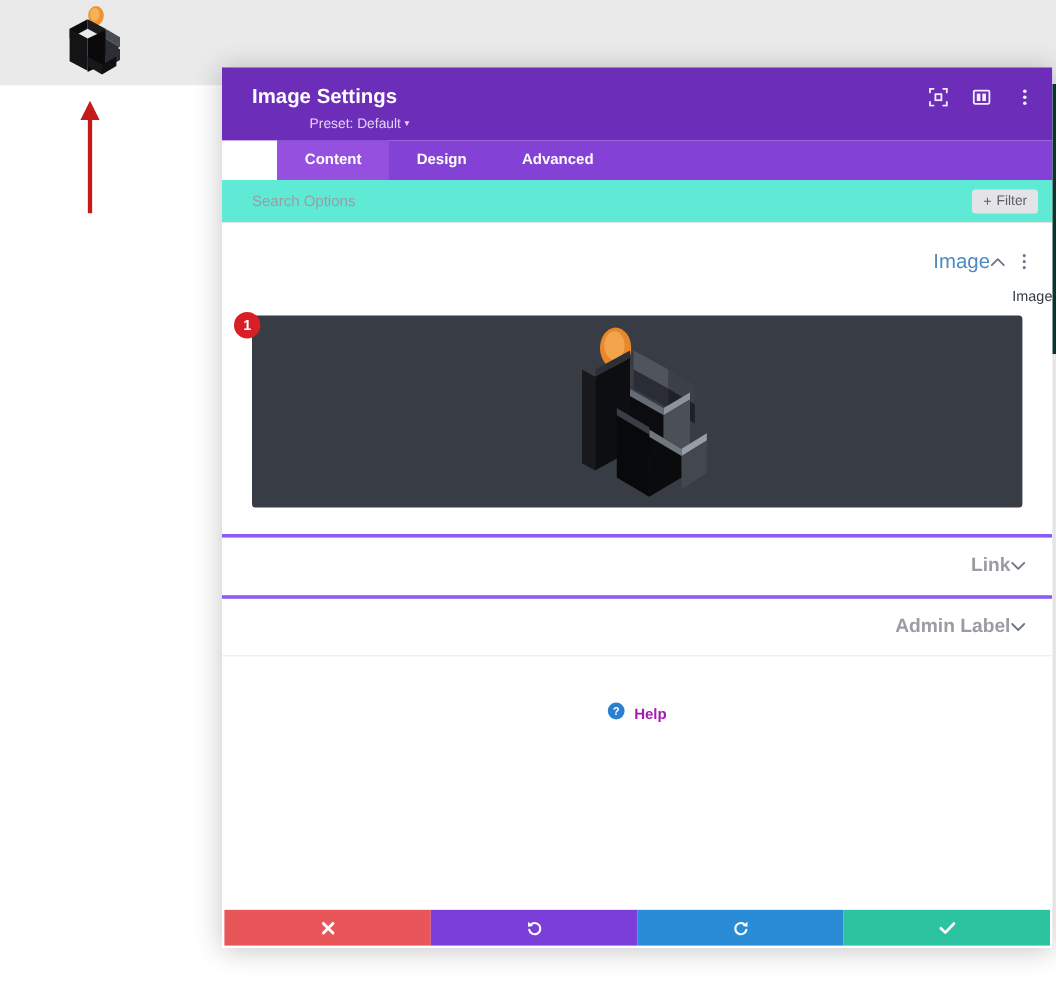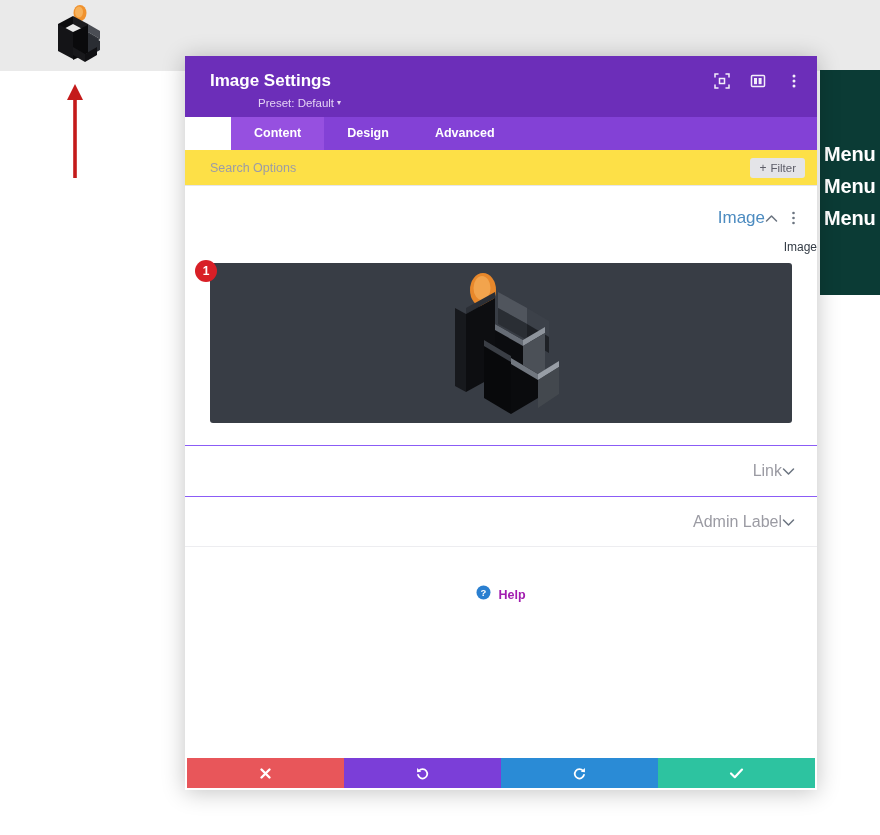--- a/index.html
+++ b/index.html
@@ -55,21 +55,21 @@
     line-height: 32px;
     white-space: nowrap;
     margin-left: 4px;
     letter-spacing: -0.2px;
   }
 
   
   .modal {
     position: absolute;
     left: 185px; top: 56px;
-    width: 632px; height: 734px;
+    width: 692px; height: 734px;
     background: #ffffff;
     box-shadow: 0 2px 22px rgba(0,0,0,0.24);
     display: flex;
     flex-direction: column;
     overflow: hidden;
   }
 
   .modal-header {
     background: #6C2EB9;
     height: 61px;
@@ -131,21 +131,21 @@
     display: flex;
     align-items: center;
     cursor: pointer;
     line-height: 33px;
   }
   .tab.active { background: #9650E0; }
 
   
   .search-row {
     height: 36px;
-    background: #fde047;
+    background: #5eead4;
     border-bottom: 1px solid #e6e6ea;
     display: flex;
     align-items: center;
     padding: 0 12px 0 25px;
     flex: 0 0 auto;
     position: relative;
   }
   .search-input {
     border: none;
     background: transparent;
@@ -230,25 +230,26 @@
     font-weight: bold;
     display: flex;
     align-items: center;
     justify-content: center;
     z-index: 5;
   }
 
   .toggle-rows { margin-top: 22px; }
   .toggle-row {
     height: 51px;
-    border-top: 1px solid #8b5cf6;
+    border-top: 3px solid #8b5cf6;
     display: flex;
     align-items: center;
     padding: 0 22px 0 25px;
     cursor: pointer;
+    font-weight: bold;
   }
   .toggle-row:last-child { border-bottom: 1px solid #ededf0; padding-left: 8px; }
   .toggle-label {
     flex: 1;
     color: #9b9ba3;
     font-size: 16px;
   }
 
   .help-row {
     display: flex;

